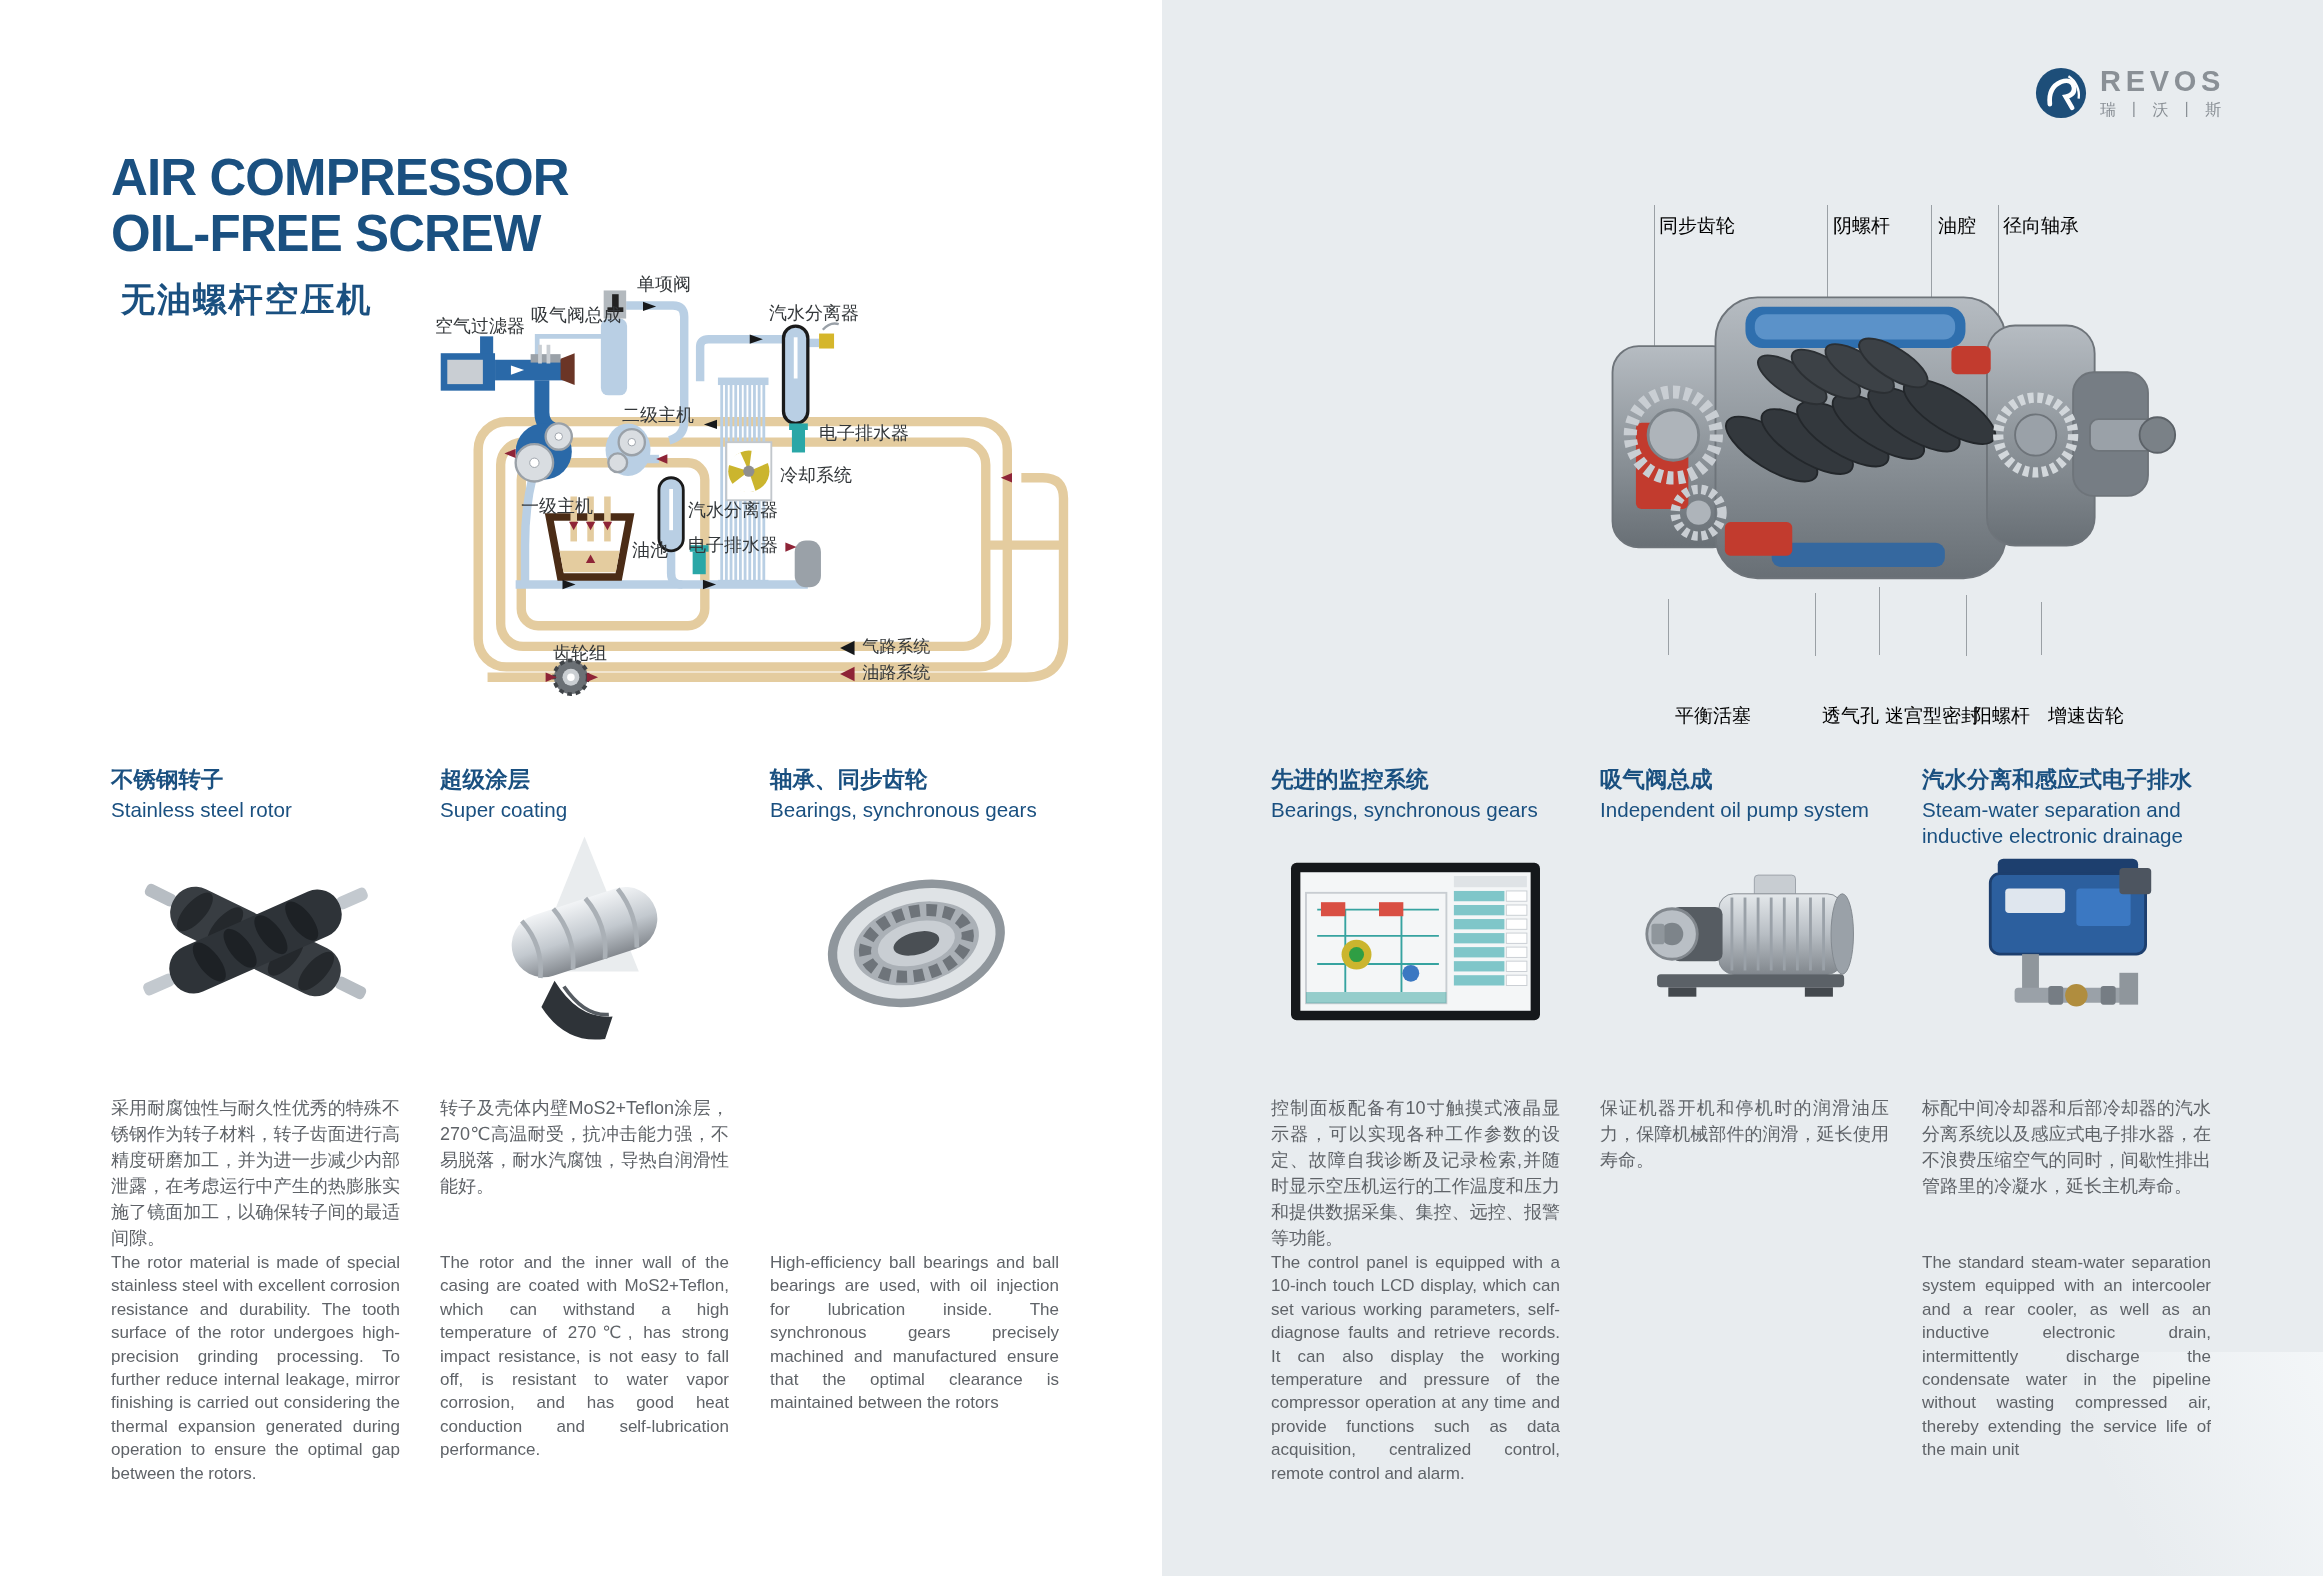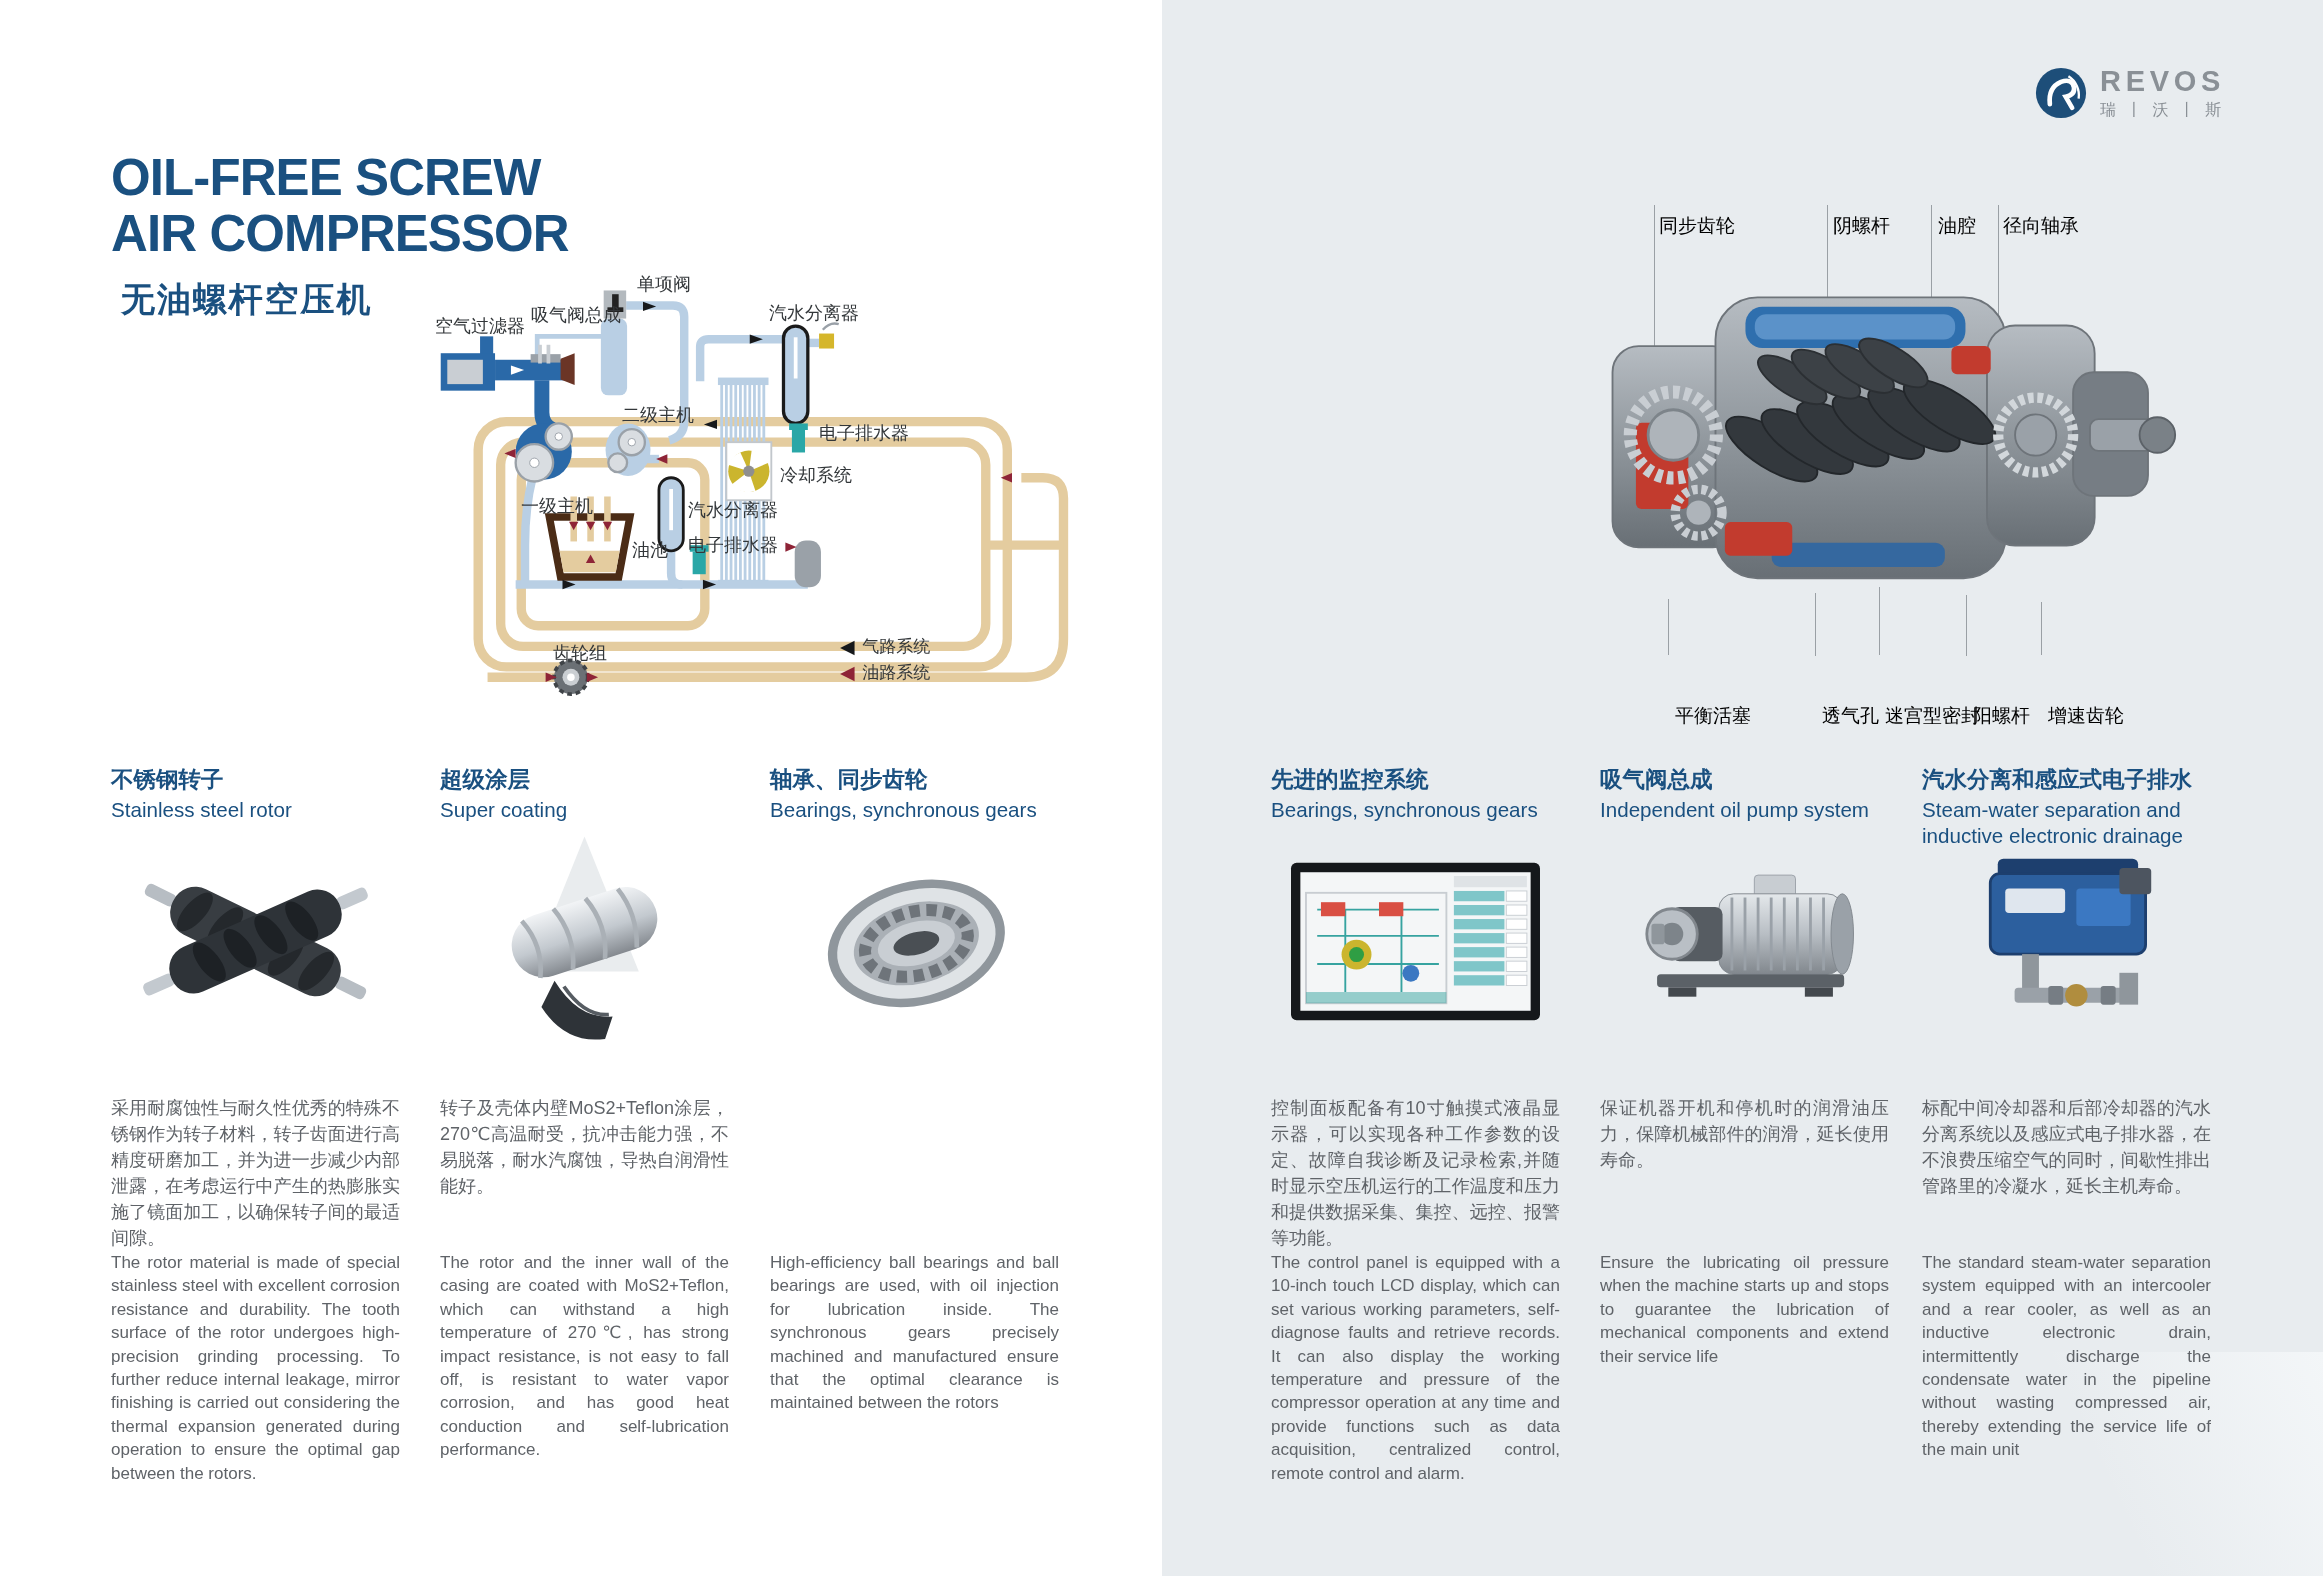--- a/index.html
+++ b/index.html
@@ -46,22 +46,22 @@
   .vline{position:absolute;width:1.4px;background:#9aa0a5;}
 </style>
 </head>
 <body>
 
 <div class="sheet">
 
   <div class="left-page">
 
     <div class="title-block">
+      <div class="title-line">AIR COMPRESSOR</div>
       <div class="title-line">OIL-FREE SCREW</div>
-      <div class="title-line">AIR COMPRESSOR</div>
       <div class="subtitle-cn">无油螺杆空压机</div>
     </div>
 
     <div class="schematic">
       <svg width="693" height="450" viewBox="0 0 740 480">
 
         <g fill="none" stroke="#e4cc9f" stroke-width="10">
           <rect x="60" y="168" width="565" height="262" rx="30"></rect>
           <rect x="84" y="190" width="518" height="218" rx="24"></rect>
           <rect x="106" y="212" width="196" height="174" rx="18"></rect>
@@ -426,21 +426,20 @@
           <rect x="62" y="48" width="54" height="58" rx="8" fill="#565c62"></rect>
           <circle cx="62" cy="77" r="27" fill="#b9bfc5" stroke="#81878d" stroke-width="3"></circle>
           <circle cx="62" cy="77" r="12" fill="#7d848a"></circle>
           <rect x="40" y="66" width="14" height="22" rx="3" fill="#8f969c"></rect>
           <rect x="46" y="120" width="200" height="14" rx="4" fill="#5b6167"></rect>
           <rect x="58" y="134" width="30" height="10" fill="#43484d"></rect>
           <rect x="204" y="134" width="30" height="10" fill="#43484d"></rect>
         </svg>
       </div>
       <p class="f-cn">保证机器开机和停机时的润滑油压力，保障机械部件的润滑，延长使用寿命。</p>
-      <p class="f-en">Ensure the lubricating oil pressure when the machine starts up and stops to guarantee the lubrication of mechanical components and extend their service life</p>
     </div>
 
     <div class="f-col" style="left:760px">
       <div class="f-title-cn">汽水分离和感应式电子排水</div>
       <div class="f-title-en">Steam-water separation and inductive electronic drainage</div>
       <div class="f-img">
         <svg width="262" height="184" viewBox="0 0 280 196">
           <rect x="66" y="10" width="150" height="20" rx="6" fill="#1d3f6e"></rect>
           <rect x="58" y="26" width="166" height="86" rx="10" fill="#2c5f9e" stroke="#1d3f6e" stroke-width="3"></rect>
           <rect x="74" y="42" width="64" height="26" rx="4" fill="#dfe6ee"></rect>

